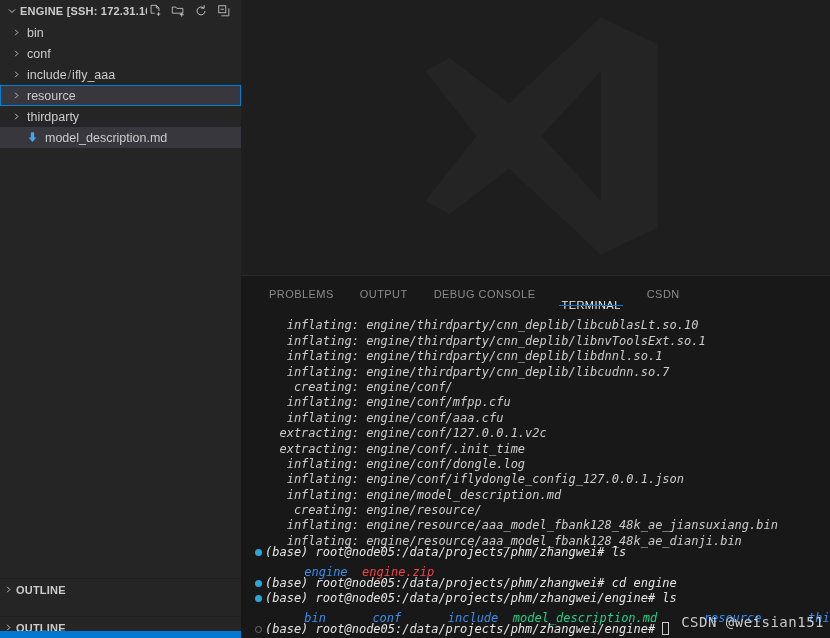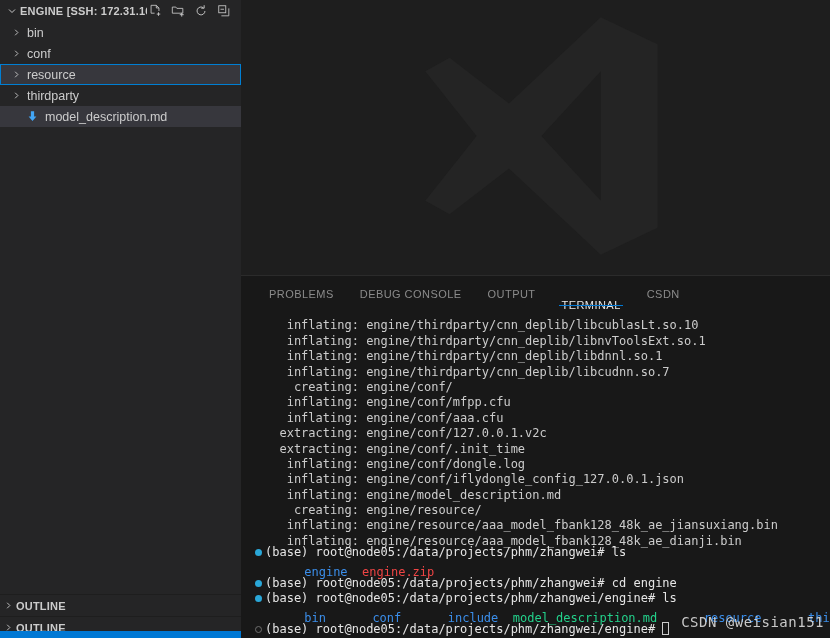--- a/index.html
+++ b/index.html
@@ -116,20 +116,21 @@
     height: 22px;
     display: flex;
     align-items: center;
     color: #cccccc;
     font-size: 11px;
     font-weight: bold;
     letter-spacing: 0.2px;
     background: #252526;
     cursor: pointer;
     user-select: none;
+    margin-top: 16px;
   }
   .statusbar-strip {
     position: absolute;
     left: 0; bottom: 0;
     width: 247px;
     height: 7px;
     background: #0078d4;
   }
 
   
@@ -204,20 +205,21 @@
     overflow: hidden;
     position: relative;
     white-space: pre;
   }
   .term-line {
     display: flex;
     align-items: baseline;
     height: 15.4px;
     padding-left: 10px;
     white-space: pre;
+    font-style: italic;
   }
   .gutter {
     flex: 0 0 14px;
     width: 14px;
     display: flex;
     align-items: center;
     justify-content: center;
     height: 15.4px;
   }
   .dot-filled {
@@ -316,20 +318,28 @@
 
       <div class="tree-row">
         <span class="twisty">
           <svg width="11" height="11" viewBox="0 0 16 16">
               <path d="M6 4 L10 8 L6 12" fill="none" stroke="currentColor" stroke-width="1.3"></path>
             </svg>
         </span>
         <span class="lbl">conf</span>
       </div>
 
+      <div class="tree-row">
+        <span class="twisty">
+          <svg width="11" height="11" viewBox="0 0 16 16">
+              <path d="M6 4 L10 8 L6 12" fill="none" stroke="currentColor" stroke-width="1.3"></path>
+            </svg>
+        </span>
+        <span class="lbl"><span>include</span><span class="sep">/</span><span>ifly_aaa</span></span>
+      </div>
 
       <div class="tree-row selected-focus">
         <span class="twisty">
           <svg width="11" height="11" viewBox="0 0 16 16">
               <path d="M6 4 L10 8 L6 12" fill="none" stroke="currentColor" stroke-width="1.3"></path>
             </svg>
         </span>
         <span class="lbl">resource</span>
       </div>
 
@@ -387,24 +397,24 @@
       </div>
     </div>
 
     <div class="panel">
 
       <div class="panel-tabs">
         <div class="panel-tab">
             <span>PROBLEMS</span>
           </div>
         <div class="panel-tab">
-            <span>DEBUG CONSOLE</span>
+            <span>OUTPUT</span>
           </div>
         <div class="panel-tab">
-            <span>OUTPUT</span>
+            <span>DEBUG CONSOLE</span>
           </div>
         <div class="panel-tab active">
             <span>TERMINAL</span>
           </div>
         <div class="panel-tab">
             <span>CSDN</span>
           </div>
       </div>
 
       <div class="term" id="terminal-body"><div class="term-line"><span class="gutter"></span><span class="term-text"><span class="c-default">   inflating: engine/thirdparty/cnn_deplib/libcublasLt.so.10</span></span></div><div class="term-line"><span class="gutter"></span><span class="term-text"><span class="c-default">   inflating: engine/thirdparty/cnn_deplib/libnvToolsExt.so.1</span></span></div><div class="term-line"><span class="gutter"></span><span class="term-text"><span class="c-default">   inflating: engine/thirdparty/cnn_deplib/libdnnl.so.1</span></span></div><div class="term-line"><span class="gutter"></span><span class="term-text"><span class="c-default">   inflating: engine/thirdparty/cnn_deplib/libcudnn.so.7</span></span></div><div class="term-line"><span class="gutter"></span><span class="term-text"><span class="c-default">    creating: engine/conf/</span></span></div><div class="term-line"><span class="gutter"></span><span class="term-text"><span class="c-default">   inflating: engine/conf/mfpp.cfu</span></span></div><div class="term-line"><span class="gutter"></span><span class="term-text"><span class="c-default">   inflating: engine/conf/aaa.cfu</span></span></div><div class="term-line"><span class="gutter"></span><span class="term-text"><span class="c-default">  extracting: engine/conf/127.0.0.1.v2c</span></span></div><div class="term-line"><span class="gutter"></span><span class="term-text"><span class="c-default">  extracting: engine/conf/.init_time</span></span></div><div class="term-line"><span class="gutter"></span><span class="term-text"><span class="c-default">   inflating: engine/conf/dongle.log</span></span></div><div class="term-line"><span class="gutter"></span><span class="term-text"><span class="c-default">   inflating: engine/conf/iflydongle_config_127.0.0.1.json</span></span></div><div class="term-line"><span class="gutter"></span><span class="term-text"><span class="c-default">   inflating: engine/model_description.md</span></span></div><div class="term-line"><span class="gutter"></span><span class="term-text"><span class="c-default">    creating: engine/resource/</span></span></div><div class="term-line"><span class="gutter"></span><span class="term-text"><span class="c-default">   inflating: engine/resource/aaa_model_fbank128_48k_ae_jiansuxiang.bin</span></span></div><div class="term-line"><span class="gutter"></span><span class="term-text"><span class="c-default">   inflating: engine/resource/aaa_model_fbank128_48k_ae_dianji.bin</span></span></div><div class="term-line"><span class="gutter"><span class="dot-filled"></span></span><span class="term-text"><span class="c-white">(base) root@node05:/data/projects/phm/zhangwei# ls</span></span></div><div class="term-line"><span class="gutter"></span><span class="term-text"><span class="c-default"> </span><span class="c-brightblue">engine</span><span class="c-default">  </span><span class="c-red">engine.zip</span></span></div><div class="term-line"><span class="gutter"><span class="dot-filled"></span></span><span class="term-text"><span class="c-white">(base) root@node05:/data/projects/phm/zhangwei# cd engine</span></span></div><div class="term-line"><span class="gutter"><span class="dot-filled"></span></span><span class="term-text"><span class="c-white">(base) root@node05:/data/projects/phm/zhangwei/engine# ls</span></span></div><div class="term-line"><span class="gutter"></span><span class="term-text"><span class="c-default"> </span><span class="c-brightblue">bin</span><span class="c-default">  </span><span class="c-brightblue">conf</span><span class="c-default">  </span><span class="c-brightblue">include</span><span class="c-default">  </span><span class="c-green">model_description.md</span><span class="c-default">  </span><span class="c-brightblue">resource</span><span class="c-default">  </span><span class="c-brightblue">thirdparty</span></span></div><div class="term-line"><span class="gutter"><span class="dot-hollow"></span></span><span class="term-text"><span class="c-white">(base) root@node05:/data/projects/phm/zhangwei/engine# </span><span class="cursor-block"></span></span></div></div>

